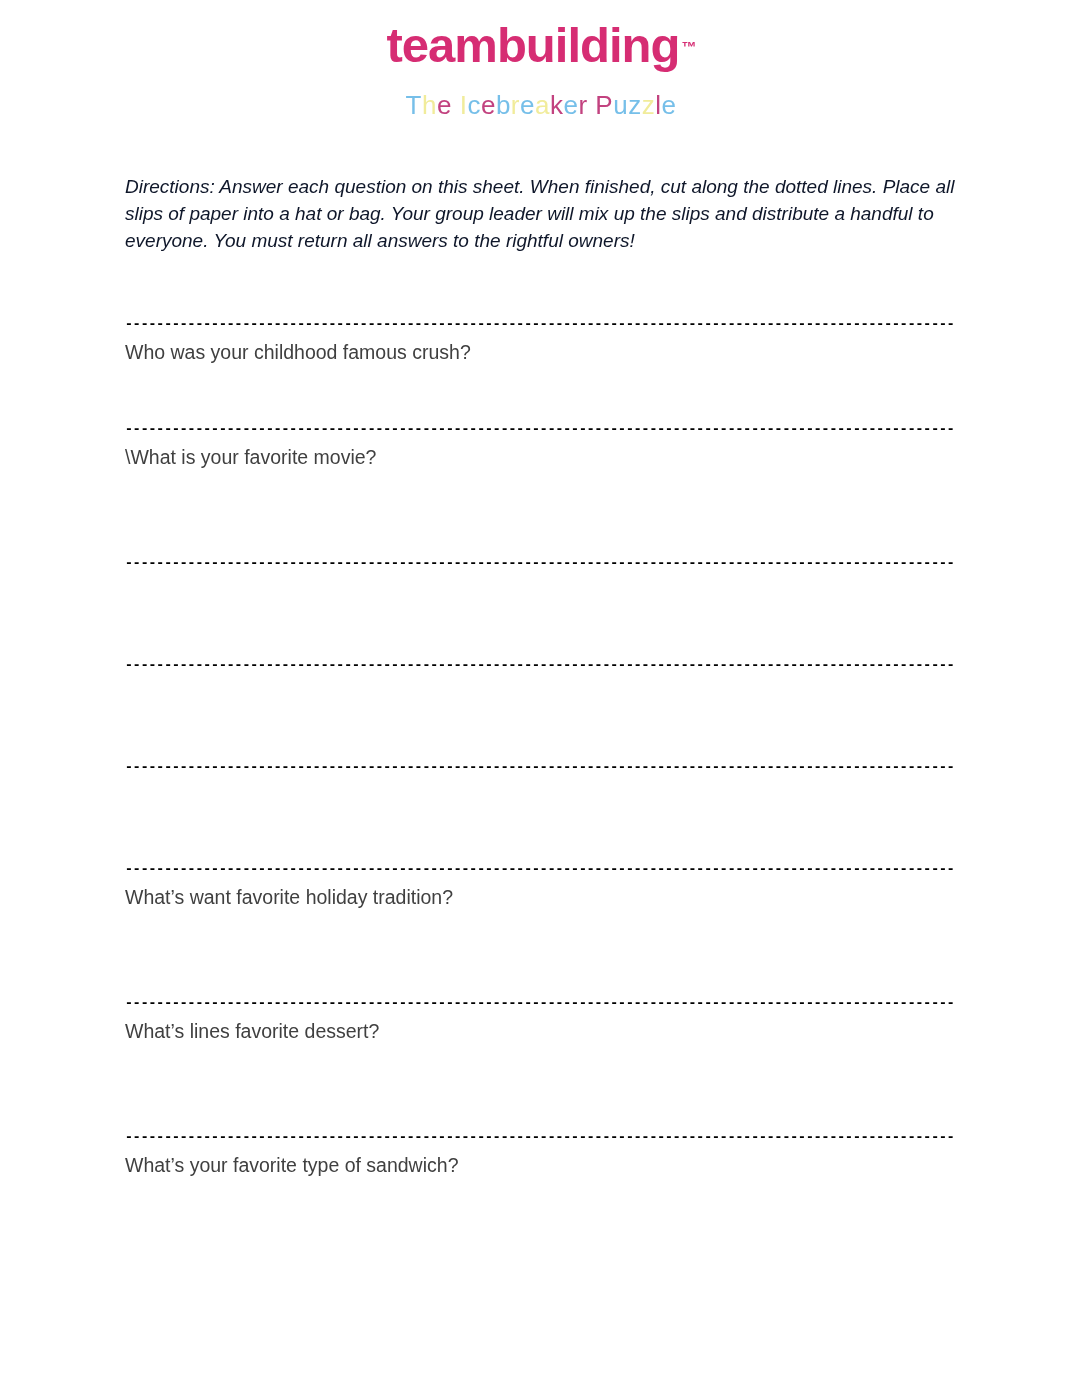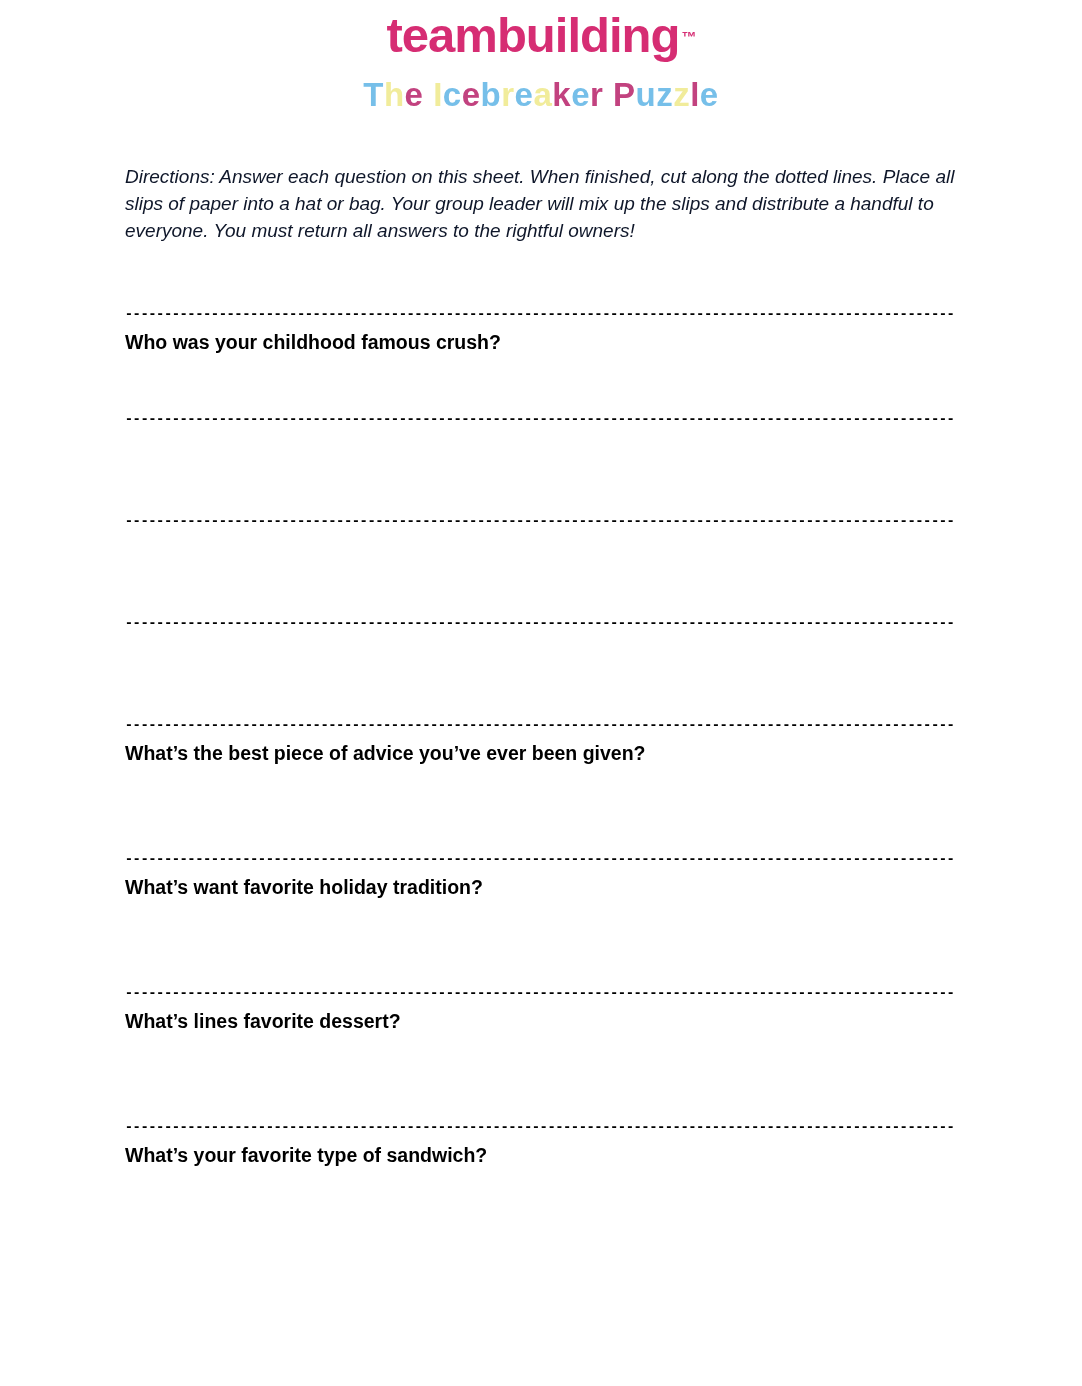--- a/index.html
+++ b/index.html
@@ -12,39 +12,39 @@
     background: #ffffff;
     overflow: hidden;
     font-family: "Liberation Sans", sans-serif;
     color: #000;
     box-sizing: border-box;
     padding-top: 10px;
   }
   .content { width: 830px; margin-left: 125px; }
 
   
-  .brand { text-align: center; }
+  .brand { text-align: center; margin-top: 10px; }
   .logo {
     font-size: 49px;
     font-weight: 700;
     letter-spacing: -1px;
     line-height: 51px;
   }
   .tm {
     font-size: 15px;
     font-weight: 700;
     vertical-align: top;
     position: relative;
     top: 1px;
     margin-left: 2px;
   }
   .subtitle {
     margin-top: 16px;
-    font-size: 33px;
-    font-weight: 700;
+    font-size: 26px;
+    font-weight: 400;
     line-height: 36px;
     letter-spacing: 0.5px;
   }
   .subtitle span { white-space: pre; }
 
   
   .directions {
     margin: 50px 0 0 0;
     font-size: 19px;
     font-style: italic;
@@ -66,23 +66,23 @@
     font-family: "DejaVu Sans Mono", monospace;
     font-weight: 700;
     font-size: 13px;
     color: #000;
   }
   .qa .cutline { margin-top: 0; }
   .qa-list .qa.first .cutline { margin-top: 62px; }
   .question {
     margin: 8px 0 0 0;
     font-size: 19.5px;
-    font-weight: 700;
+    font-weight: 400;
     line-height: 24px;
-    color: #000000;
+    color: #404040;
   }
 
   
   .footer {
     margin-top: 74px;
     text-align: center;
     font-size: 21px;
     line-height: 25px;
     color: #111;
   }
@@ -104,33 +104,33 @@
 
     <div class="qa-list">
 
       <section class="qa first">
         <div class="cutline">------------------------------------------------------------------------------------------------------------------------------------------------------------------------------------</div>
         <h2 class="question">Who was your childhood famous crush?</h2>
       </section>
 
       <section class="qa">
         <div class="cutline">------------------------------------------------------------------------------------------------------------------------------------------------------------------------------------</div>
+        <h2 class="question">\What is your favorite movie?</h2>
       </section>
 
       <section class="qa">
         <div class="cutline">------------------------------------------------------------------------------------------------------------------------------------------------------------------------------------</div>
       </section>
 
       <section class="qa">
         <div class="cutline">------------------------------------------------------------------------------------------------------------------------------------------------------------------------------------</div>
       </section>
 
       <section class="qa">
         <div class="cutline">------------------------------------------------------------------------------------------------------------------------------------------------------------------------------------</div>
-        <h2 class="question">What’s the best piece of advice you’ve ever been given?</h2>
       </section>
 
       <section class="qa">
         <div class="cutline">------------------------------------------------------------------------------------------------------------------------------------------------------------------------------------</div>
         <h2 class="question">What’s want favorite holiday tradition?</h2>
       </section>
 
       <section class="qa">
         <div class="cutline">------------------------------------------------------------------------------------------------------------------------------------------------------------------------------------</div>
         <h2 class="question">What’s lines favorite dessert?</h2>

